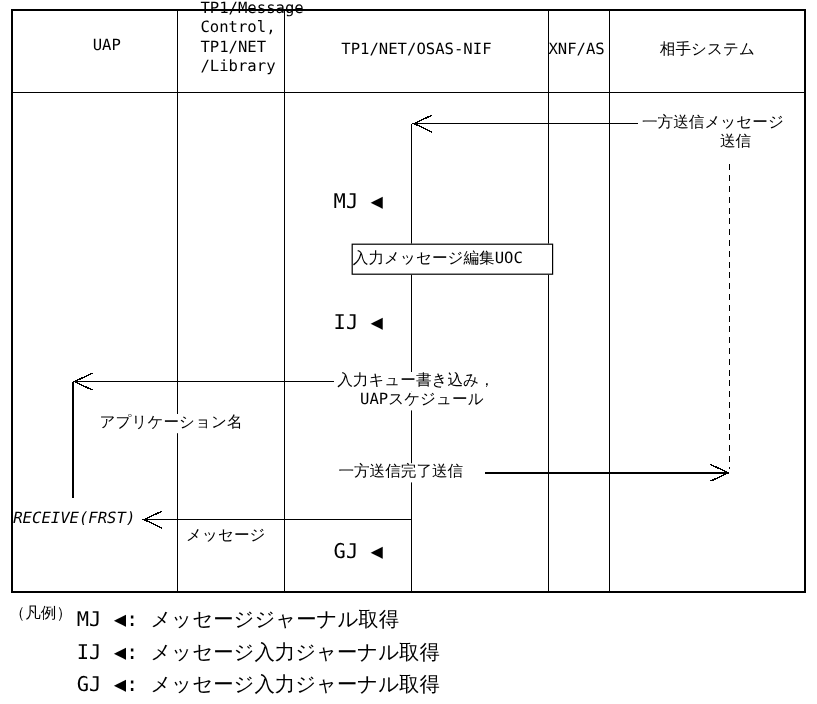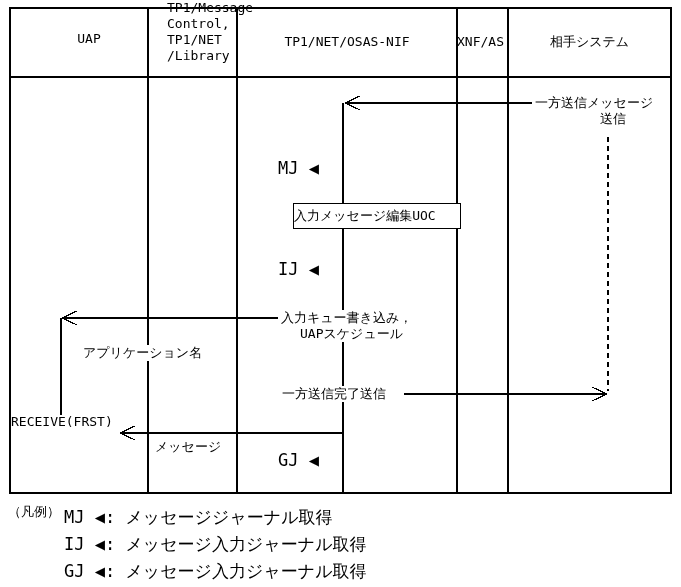--- a/index.html
+++ b/index.html
@@ -71,21 +71,21 @@
 
   <div class="abs bgw tri" style="left:277px;top:261px;">IJ ◀</div>
 
   <div class="abs bgw" style="left:280px;top:310px;">入力キュー書き込み，</div>
   <div class="abs bgw" style="left:82px;top:345px;">アプリケーション名</div>
 
   <div class="abs bgw" style="left:299px;top:326px;">UAPスケジュール</div>
 
   <div class="abs bgw" style="left:281px;top:386px;">一方送信完了送信</div>
 
-  <div class="abs" style="left:11px;top:414px;">RECEIVE(FRST)</div>
+  <div class="abs" style="left:11px;top:425px;font-style:italic;">RECEIVE(FRST)</div>
   <div class="abs bgw" style="left:154px;top:439px;">メッセージ</div>
 
   <div class="abs bgw tri" style="left:277px;top:452px;">GJ ◀</div>
 
   <div class="abs" style="left:8px;top:504px;">（凡例）</div>
   <div class="abs tri" style="left:64px;top:509px;">MJ ◀: メッセージジャーナル取得</div>
   <div class="abs tri" style="left:64px;top:536px;">IJ ◀: メッセージ入力ジャーナル取得</div>
   <div class="abs tri" style="left:64px;top:563px;">GJ ◀: メッセージ入力ジャーナル取得</div>
 
 </div>

